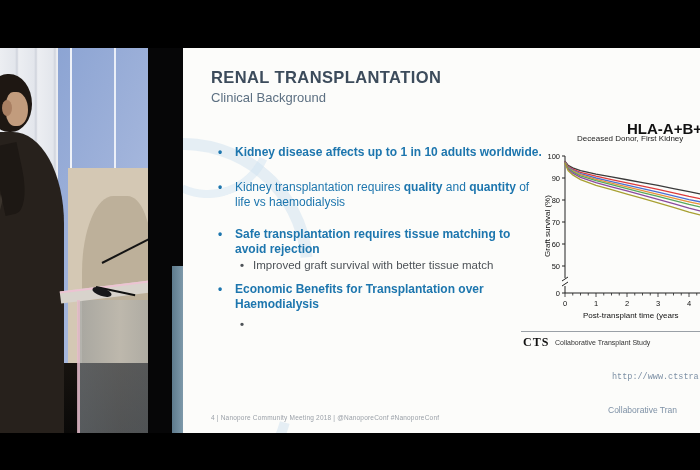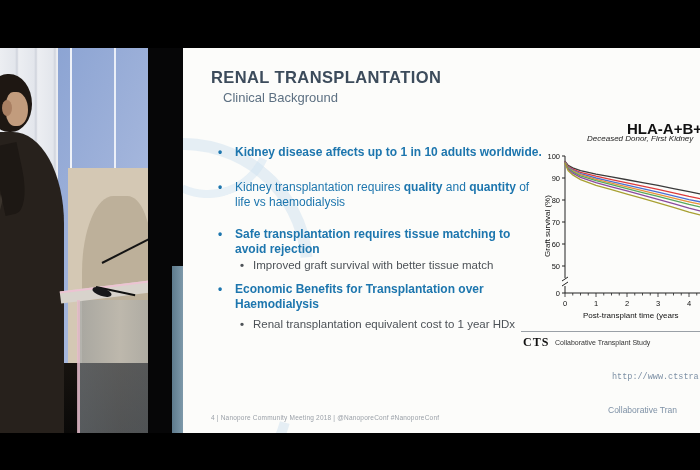--- a/index.html
+++ b/index.html
@@ -45,34 +45,34 @@
   .mic-head{position:absolute;left:92px;top:240px;width:20px;height:8px;background:#17171a;border-radius:50%;transform:rotate(18deg);}
 
   
   #slide{position:absolute;left:183px;top:48px;width:517px;height:448px;background:#fcfcfa;overflow:hidden;}
   .wm{position:absolute;border-radius:50%;border:12px solid rgba(203,222,238,.45);border-right-color:transparent;border-bottom-color:transparent;}
   .wm1{left:-130px;top:90px;width:260px;height:260px;transform:rotate(40deg);}
   .wm2{left:-90px;top:250px;width:200px;height:200px;transform:rotate(-120deg);border-width:10px;}
   .wm3{left:-40px;top:20px;width:130px;height:130px;transform:rotate(160deg);border-width:8px;border-color:rgba(210,228,242,.5) transparent transparent transparent;}
 
   .slide-title{position:absolute;left:28px;top:20px;font-size:16.5px;font-weight:bold;letter-spacing:.4px;color:#3c4b5b;}
-  .slide-subtitle{position:absolute;left:40px;top:42px;font-size:13px;color:#5d7082;}
+  .slide-subtitle{position:absolute;left:28px;top:42px;font-size:13px;color:#5d7082;}
 
   .li{position:absolute;left:0;width:360px;font-size:12px;line-height:15px;color:#1d76ae;}
   .li .mk{position:absolute;color:#1d76ae;font-weight:bold;}
   .li.main .mk{left:35px;}
   .li.main .tx{margin-left:52px;width:310px;display:block;}
   .li.sub{color:#4d5257;font-size:11.5px;}
   .li.sub .mk{left:57px;color:#4d5257;}
   .li.sub .tx{margin-left:70px;width:300px;display:block;}
   .b{font-weight:bold;}
 
   
   .chart-title{position:absolute;left:444px;top:72px;font-size:15px;font-weight:bold;color:#111;white-space:nowrap;}
-  .chart-subtitle{position:absolute;left:404px;top:86px;font-size:8px;color:#222;white-space:nowrap;font-style:italic;}
+  .chart-subtitle{position:absolute;left:394px;top:86px;font-size:8px;color:#222;white-space:nowrap;}
   #plot{position:absolute;left:362px;top:100px;}
   .cts-rule{position:absolute;left:338px;top:283px;width:200px;height:1px;background:#9aa0a6;}
   .cts-logo{position:absolute;left:340px;top:287px;font-family:"Liberation Serif",serif;font-weight:bold;font-size:12px;color:#111;letter-spacing:1px;}
   .cts-label{position:absolute;left:372px;top:291px;font-size:7px;color:#333;white-space:nowrap;}
   .caption1{position:absolute;left:425px;top:313px;font-size:8.5px;color:#7d90a5;white-space:nowrap;margin-top:44px;}
   .caption2{position:absolute;left:429px;top:324px;font-size:8.5px;color:#7d90a5;white-space:nowrap;font-family:Liberation Mono, monospace;}
   .slide-footer{position:absolute;left:28px;top:366px;font-size:6.5px;color:#9aa0a8;letter-spacing:.2px;}
 </style>
 </head>
 <body>
@@ -136,21 +136,20 @@
       <span class="tx">Improved graft survival with better tissue match</span>
     </div>
 
     <div class="li main b" style="top:234px;">
       <span class="mk">•</span>
       <span class="tx">Economic Benefits for Transplantation over Haemodialysis</span>
     </div>
 
     <div class="li sub" style="top:269px;">
       <span class="mk">•</span>
-      <span class="tx">Renal transplantation equivalent cost to 1 year HDx</span>
     </div>
 
     <div class="chart-title">HLA-A+B+DR M</div>
     <div class="chart-subtitle">Deceased Donor, First Kidney</div>
     <svg id="plot" width="200" height="185" viewBox="0 0 200 185">
         <line x1="20" y1="8" x2="20" y2="130" stroke="#222" stroke-width="1"></line>
         <line x1="20" y1="138" x2="20" y2="145" stroke="#222" stroke-width="1"></line>
         <line x1="20" y1="145" x2="200" y2="145" stroke="#222" stroke-width="1"></line>
         <line x1="17" y1="133" x2="23" y2="129" stroke="#222" stroke-width="1"></line>
         <line x1="17" y1="138" x2="23" y2="134" stroke="#222" stroke-width="1"></line>

